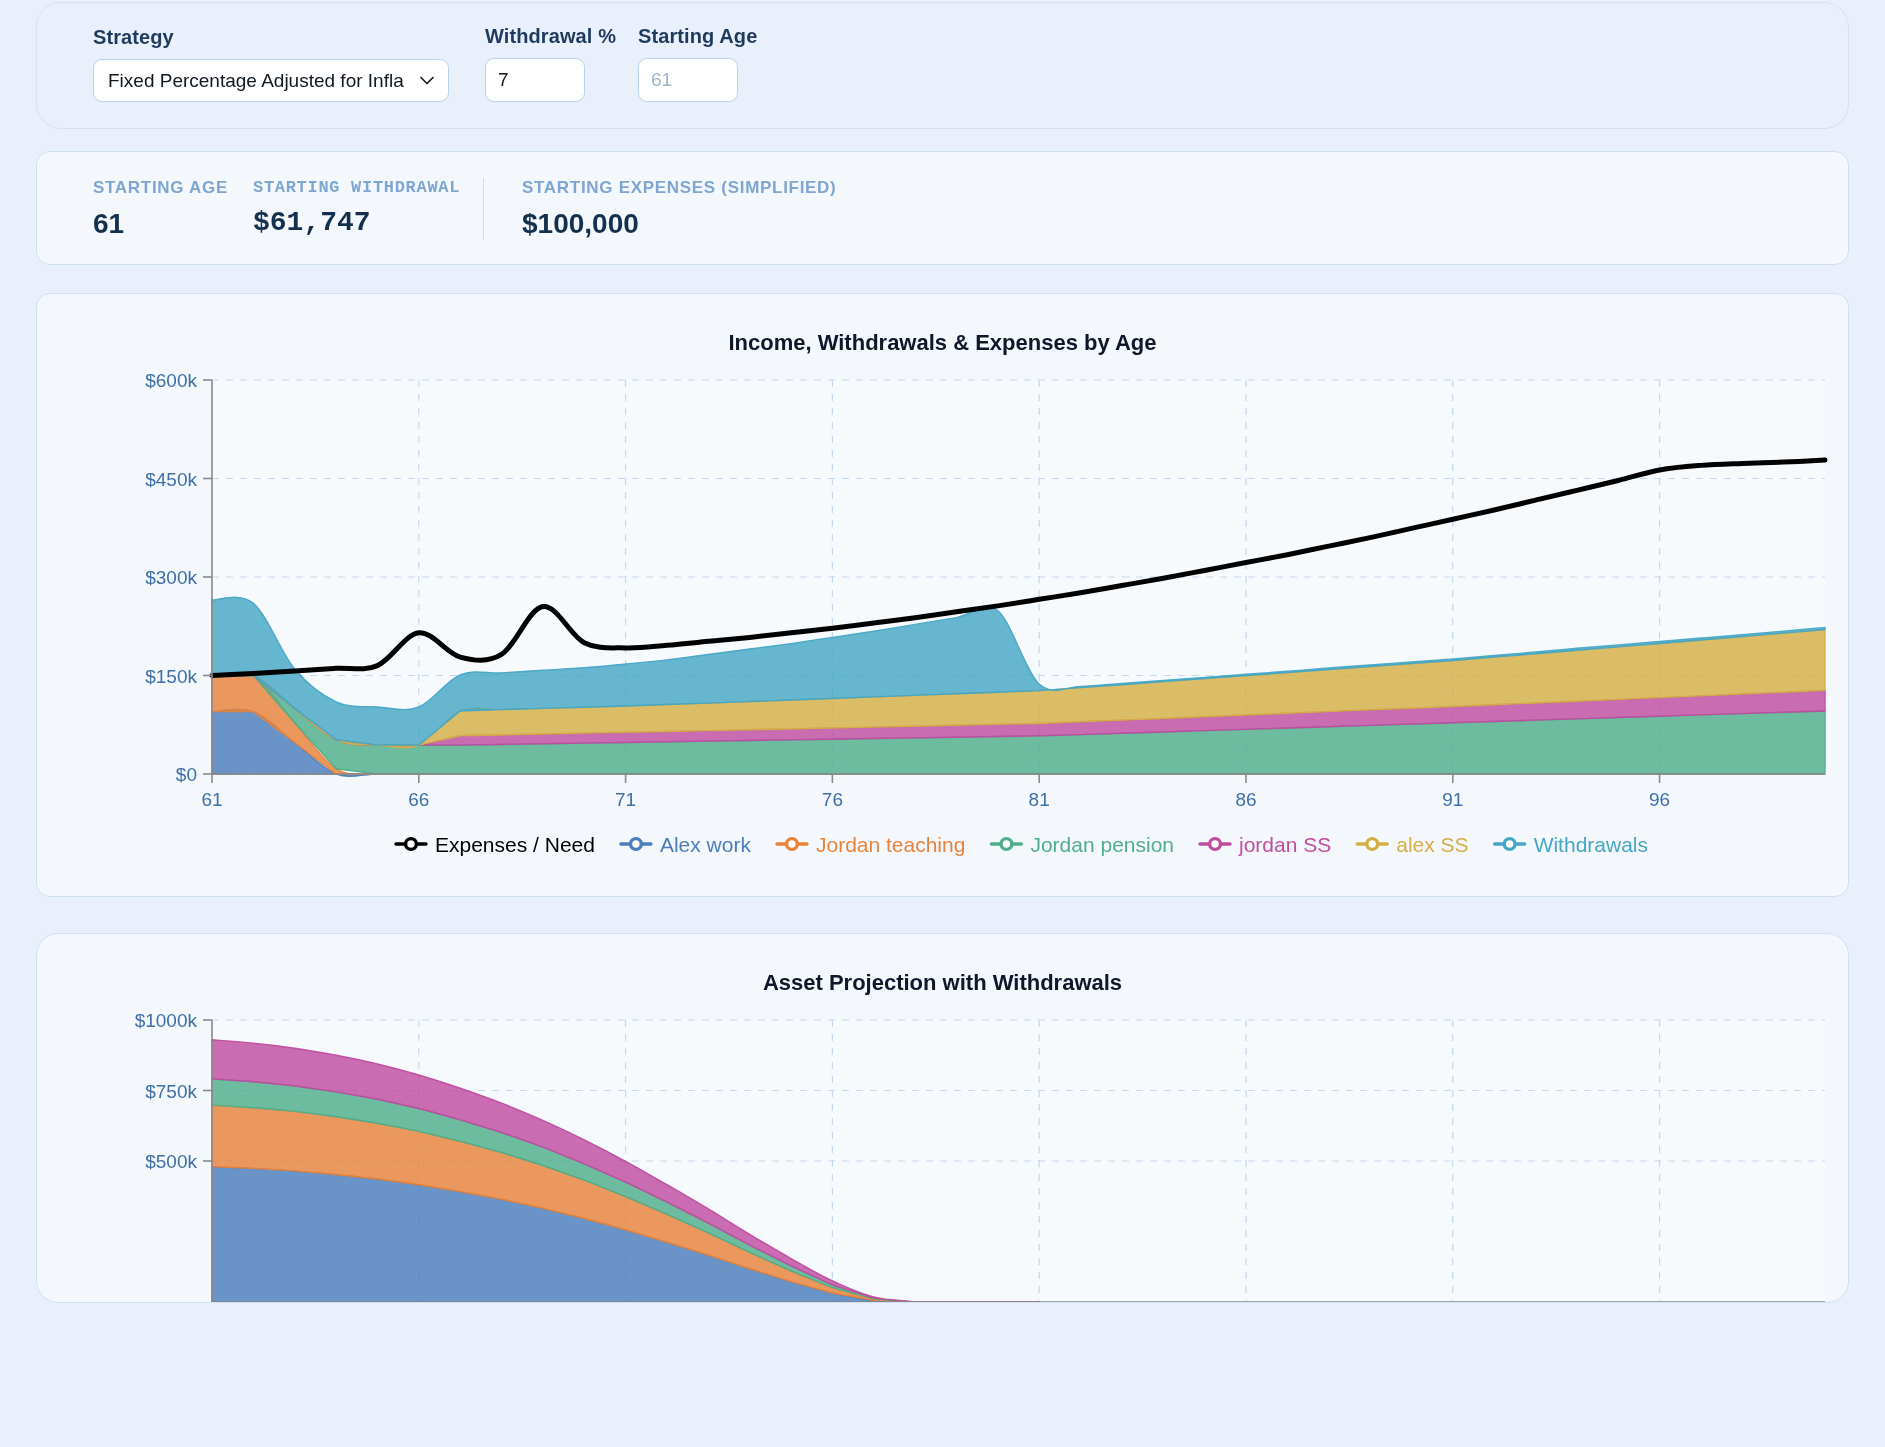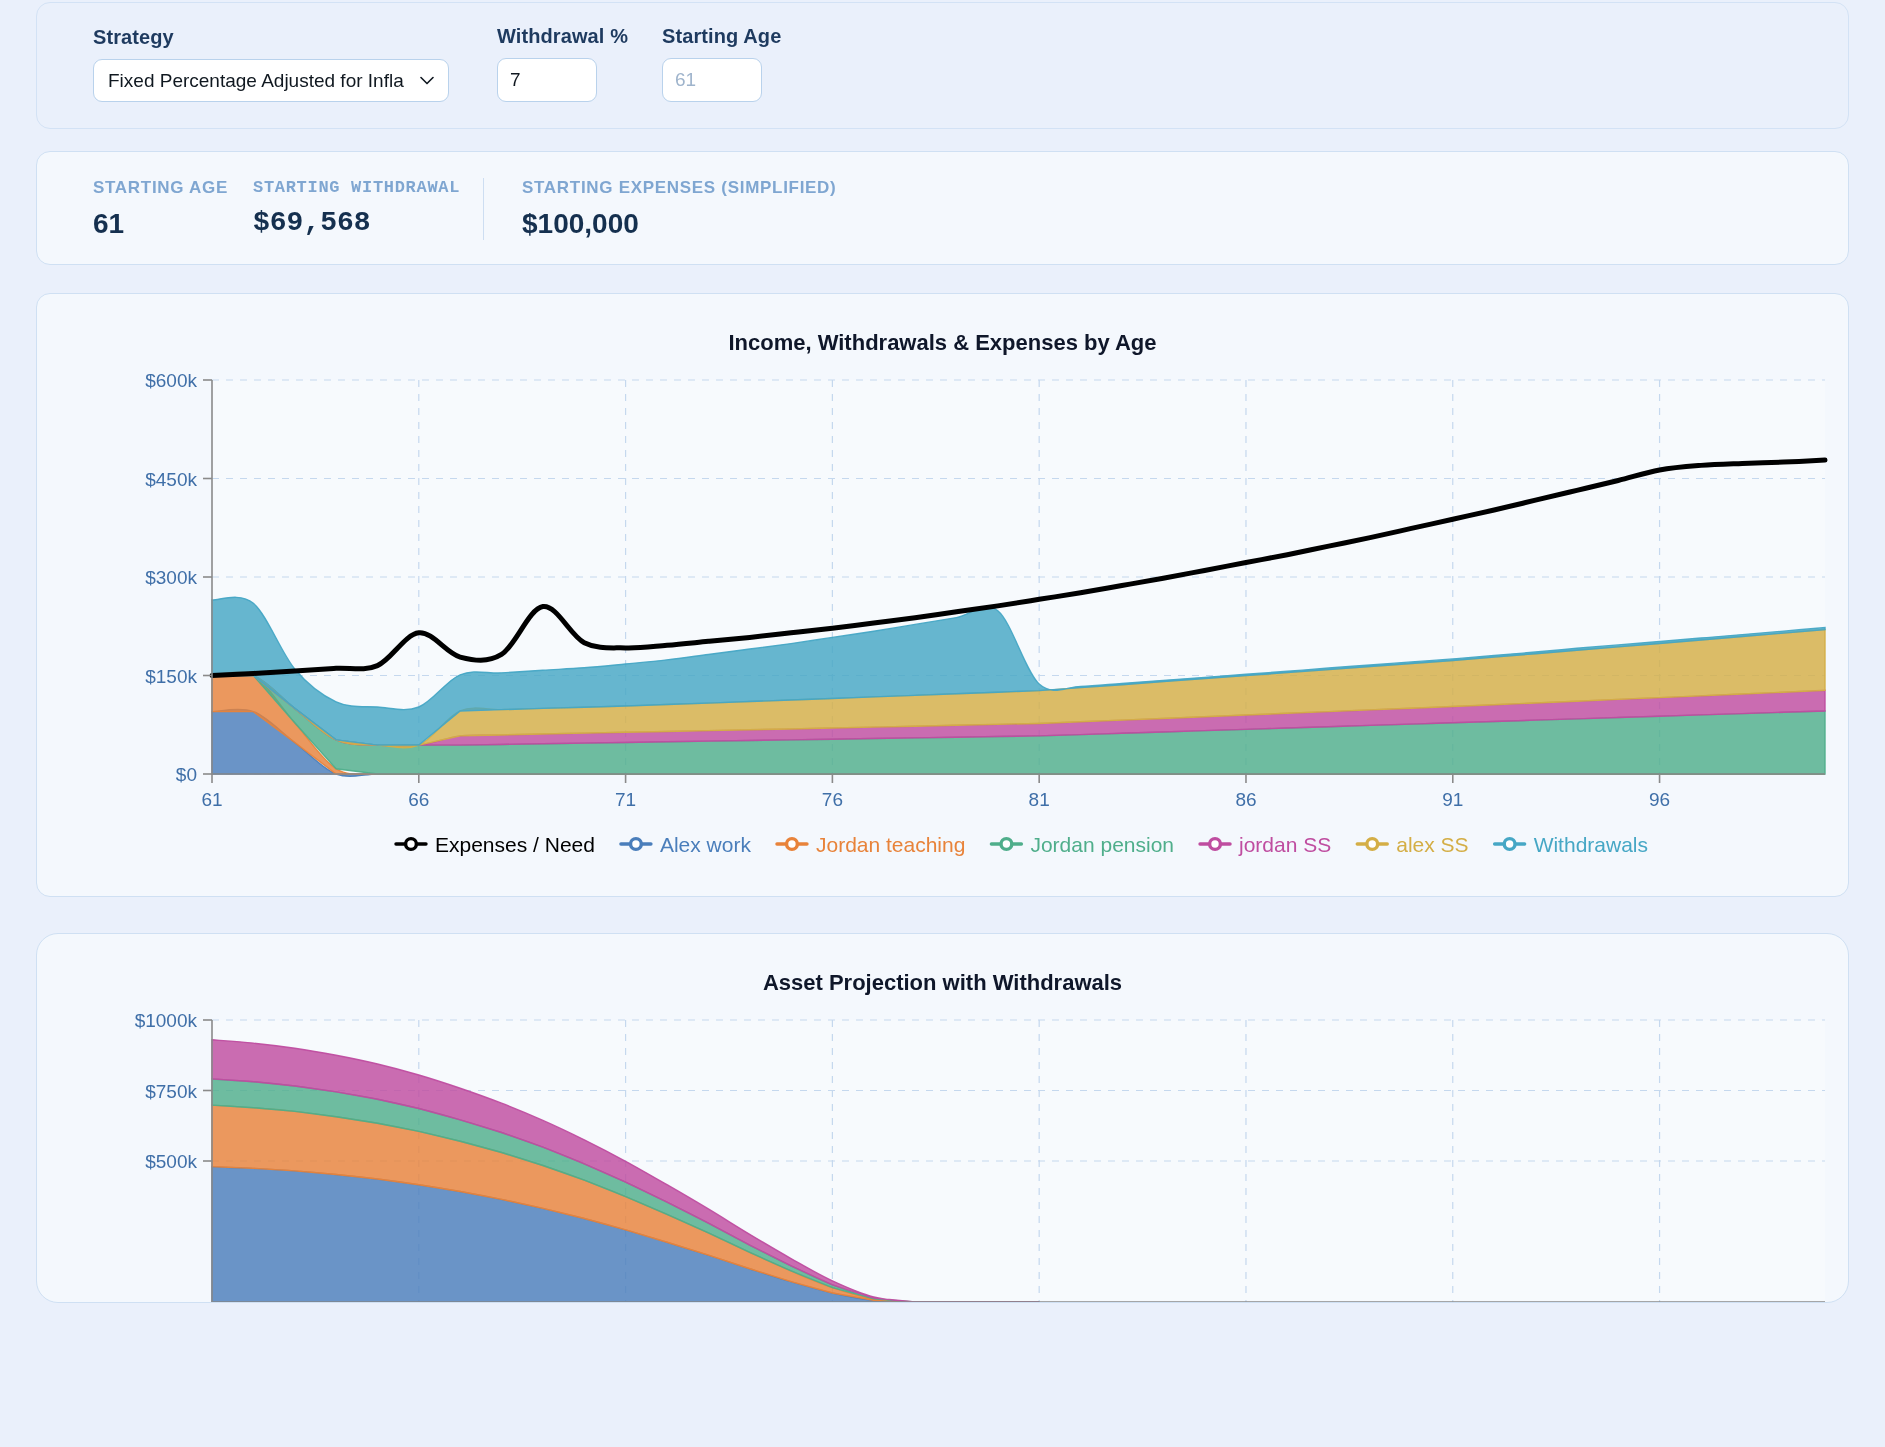--- a/index.html
+++ b/index.html
@@ -17,23 +17,24 @@
     background:#f4f8fd;
     border:1px solid #cfe0f3;
     border-radius:14px;
     box-sizing:border-box;
   }
   .controls{
     margin-top:2px;
     padding:22px 30px 26px 30px;
     display:flex;
     align-items:flex-end;
-    gap:12px;
+    gap:0;
     background:#eaf0fb;
     border-color:#d3e2f5;
+    border-radius:25px;
   }
   .field{display:flex;flex-direction:column;}
   .field-label{
     font-size:20px;font-weight:700;color:#1e3a5f;
     margin-bottom:10px;letter-spacing:.1px;
   }
   .select-wrap{position:relative;}
   select.control{
     -webkit-appearance:none;appearance:none;
     font-family:"Liberation Sans", sans-serif;
@@ -135,21 +136,21 @@
     </div>
   </div>
 
   <div class="card stats">
     <div class="stat s0">
       <div class="stat-label">STARTING AGE</div>
       <div class="stat-value">61</div>
     </div>
     <div class="stat s2">
       <div class="stat-label">STARTING WITHDRAWAL</div>
-      <div class="stat-value">$69,568</div>
+      <div class="stat-value">$61,747</div>
     </div>
     <div class="divider"></div>
     <div class="stat s3">
       <div class="stat-label">STARTING EXPENSES (SIMPLIFIED)</div>
       <div class="stat-value">$100,000</div>
     </div>
   </div>
 
   <div class="card chart-card">
     <div class="chart-title">Income, Withdrawals &amp; Expenses by Age</div>

